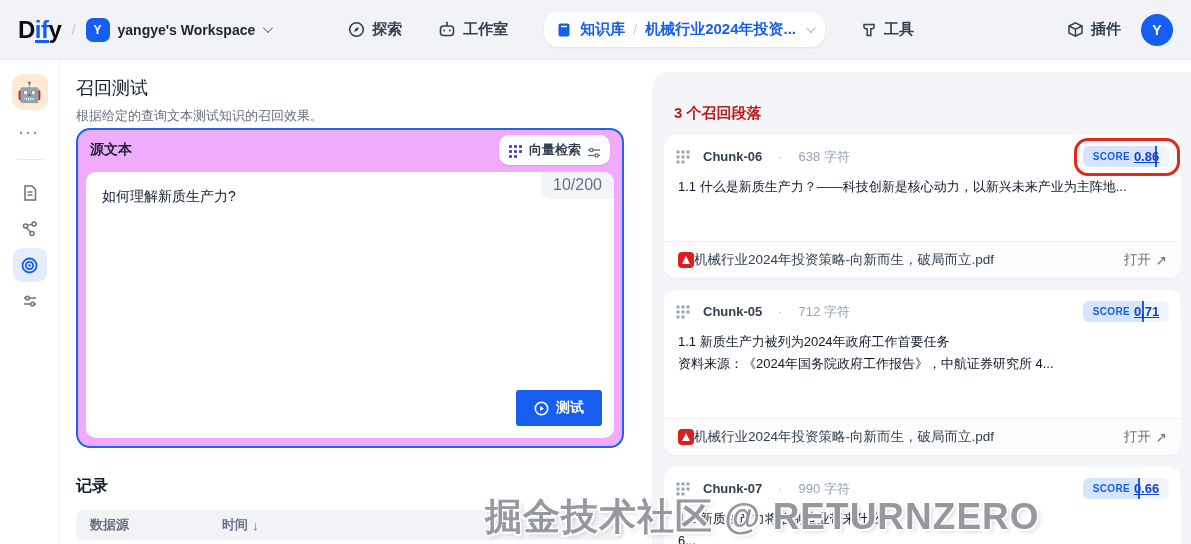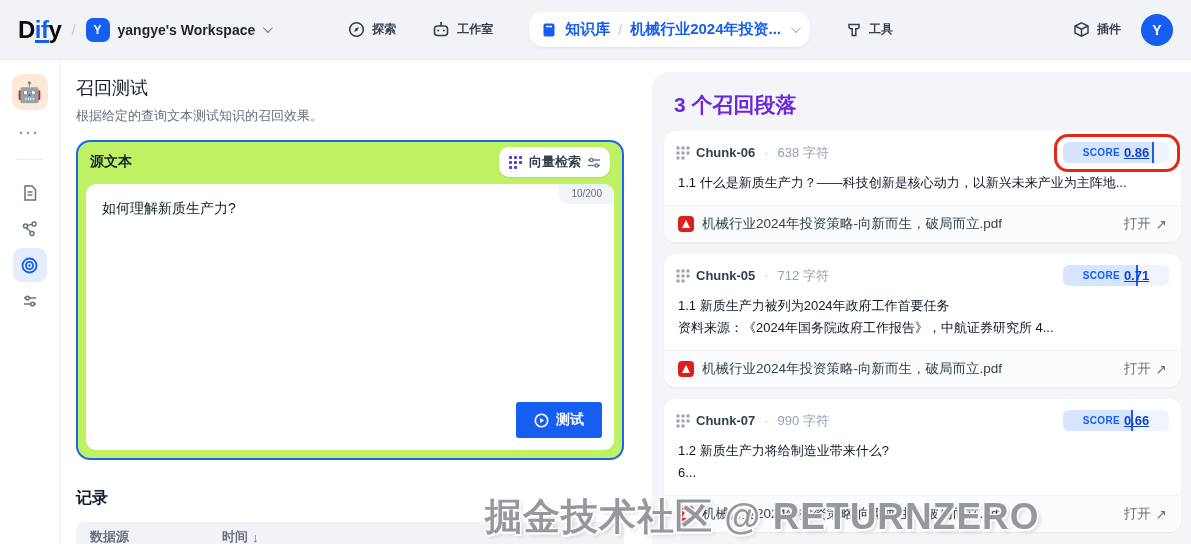--- a/index.html
+++ b/index.html
@@ -18,21 +18,21 @@
   .logo .lg-dark{ color:#0C0C0C; }
   .logo .lg-blue{ color:#155EEF; border-bottom:3px solid #155EEF; line-height:.9;}
   .nav-slash{ color:#C6CCD6; font-size:15px; margin:0 10px; }
   .ws{ display:flex; align-items:center; gap:8px; cursor:pointer; }
   .ws-avatar{ width:24px; height:24px; border-radius:7px; background:#155EEF; color:#fff;
     font-size:12px; font-weight:700; display:flex; align-items:center; justify-content:center; }
   .ws-name{ font-size:14px; font-weight:600; color:#1D2430; }
   .chev{ width:7px; height:7px; border-right:1.7px solid #667085; border-bottom:1.7px solid #667085;
     transform:rotate(45deg) translateY(-2px); display:inline-block; }
   .nav-center{ display:flex; align-items:center; gap:36px; margin-left:78px; }
-  .nav-item{ display:flex; align-items:center; gap:7px; font-size:12px; font-weight:600; color:#34404F; cursor:pointer; }
+  .nav-item{ display:flex; align-items:center; gap:7px; font-size:15px; font-weight:600; color:#34404F; cursor:pointer; }
   .nav-item svg{ display:block; }
   .nav-pill{
     display:flex; align-items:center; gap:8px; background:#ffffff; border-radius:14px;
     padding:8px 12px; box-shadow:0 1px 2px rgba(16,24,40,.08); cursor:pointer;
   }
   .nav-pill .pill-label{ color:#155EEF; font-size:15px; font-weight:700; }
   .nav-pill .pill-slash{ color:#C6CCD6; font-size:14px; }
   .nav-pill .pill-chev{ border-color:#AAB2BF; margin-left:2px; }
   .nav-right{ margin-left:auto; display:flex; align-items:center; gap:20px; }
   .user-avatar{ width:32px; height:32px; border-radius:50%; background:#155EEF; color:#fff;
@@ -47,65 +47,65 @@
   .rail-more{ color:#8A94A6; font-size:15px; font-weight:800; letter-spacing:2px; margin-top:14px; cursor:pointer;}
   .rail-div{ width:26px; height:1px; background:#E7EAEF; margin:18px 0 16px; }
   .rail-btn{ width:34px; height:34px; border-radius:9px; display:flex; align-items:center; justify-content:center;
     margin-bottom:2px; cursor:pointer; }
   .rail-btn.active{ background:#E4ECFE; }
   
   .main{ position:absolute; top:60px; left:60px; width:592px; height:484px; padding:16px 0 0 16px; background:#fff;}
   .page-title{ font-size:18px; font-weight:400; color:#111B2B; }
   .page-sub{ font-size:13px; color:#68707F; margin-top:7px; }
   .source-card{
-    margin-top:15px; width:548px; height:320px; border:2px solid #1C64F2; border-radius:14px;
-    background:#bef264; position:relative;
+    margin-top:3px; width:548px; height:320px; border:2px solid #1C64F2; border-radius:14px;
+    background:#f0abfc; position:relative;
   }
   .sc-header{ height:40px; display:flex; align-items:center; justify-content:space-between; padding:0 12px; }
   .sc-title{ font-size:14px; font-weight:700; color:#1D2430; }
-  .method-pill{ display:flex; align-items:center; gap:6px; background:#fff; border-radius:10px;
+  .method-pill{ display:flex; align-items:flex-end; gap:6px; background:#fff; border-radius:10px;
     padding:6px 9px; box-shadow:0 1px 2px rgba(16,24,40,.1); cursor:pointer; }
   .method-pill span{ font-size:13px; font-weight:700; color:#34404F; }
   .sc-body{ position:absolute; left:8px; right:8px; top:42px; bottom:8px; background:#fff; border-radius:10px; }
-  .counter{ position:absolute; top:0; right:0; background:#F2F4F7; color:#68707F; font-size:10px;
+  .counter{ position:absolute; top:0; right:0; background:#F2F4F7; color:#68707F; font-size:16px;
     padding:4px 12px 5px; border-radius:0 10px 0 10px; }
   .query-text{ padding:16px 16px 0; font-size:14px; color:#111B2B; width:440px; }
   .test-btn{
     position:absolute; right:12px; bottom:12px; background:#155EEF; color:#fff; border:none;
     border-radius:3px; padding:9px 18px; font-size:14px; font-weight:700; display:flex; align-items:center; gap:7px;
     cursor:pointer; font-family:inherit;
   }
   .records{ margin-top:28px; }
   .records-title{ font-size:16px; font-weight:800; color:#111B2B; }
   .rec-head{ margin-top:13px; width:548px; height:30px; background:#F1F3F6; border-radius:8px;
     display:flex; align-items:center; padding:0 14px; font-size:13px; font-weight:600; color:#68707F; }
   .rec-col1{ width:228px; } .rec-col2{ width:132px; }
   .rec-col3{ display:flex; align-items:center; gap:4px; cursor:pointer;}
   
   .panel{
     position:absolute; left:652px; top:72px; width:539px; height:472px;
     background:#F3F5F9; border-radius:16px 0 0 0; padding:16px 10px 0 12px;
   }
-  .panel-title{ font-size:21px; font-weight:800; color:#6d28d9; margin:3px 0 0 10px; }
+  .panel-title{ font-size:15px; font-weight:800; color:#b91c1c; margin:16px 0 0 10px; }
   .chunk-card{ margin-top:12px; background:#fff; border-radius:12px; box-shadow:0 1px 2px rgba(16,24,40,.05); }
-  .chunk-head{ display:flex; align-items:center; gap:6px; padding:11px 12px 0; }
+  .chunk-head{ display:flex; align-items:center; gap:13px; padding:11px 12px 0; }
   .chunk-id{ font-size:13px; font-weight:600; color:#34404F; }
   .chunk-dot{ color:#B7BECB; font-size:13px; margin:0 3px; }
   .chunk-chars{ font-size:13px; color:#98A2B3; }
   .score-wrap{ margin-left:auto; position:relative; }
-  .score-badge{ position:relative; width:106px; height:21px; border-radius:6px; background:#EFF4FF;
+  .score-badge{ position:relative; width:86px; height:21px; border-radius:6px; background:#EFF4FF;
     overflow:hidden; display:flex; align-items:center; justify-content:center; gap:4px; }
   .score-fill{ position:absolute; left:0; top:0; bottom:0; background:#D7E4FE; border-right:2px solid #155EEF; }
   .score-label{ position:relative; font-size:10px; font-weight:800; color:#155EEF; letter-spacing:.3px; }
   .score-value{ position:relative; font-size:13px; font-weight:800; color:#1141C9;text-decoration:underline; }
   .annotation{ position:absolute; top:-8px; left:-9px; right:-11px; bottom:-9px;
     border:3.5px solid #E52717; border-radius:14px; pointer-events:none; }
   .chunk-text{ padding:9px 14px 12px; font-size:13px; line-height:1.65; color:#101828; white-space:pre-line; }
   .chunk-foot{ border-top:1px solid #F0F1F4; background:#FCFCFD; border-radius:0 0 12px 12px;
-    display:flex; align-items:center; gap:8px; padding:9px 14px; }
+    display:flex; align-items:center; padding:9px 14px;margin-top:32px; }
   .pdf-icon{ width:16px; height:16px; border-radius:4px; background:#DE1F1F; position:relative; flex:none;}
   .pdf-icon:after{ content:""; position:absolute; left:4px; top:4px;
     border-left:4.5px solid transparent; border-right:4.5px solid transparent; border-bottom:8px solid #fff; }
   .file-name{ font-size:13.5px; color:#34404F; }
   .open-link{ margin-left:auto; display:flex; align-items:center; gap:5px; font-size:13.5px; color:#68707F; cursor:pointer;}
   
   .watermark{
     position:absolute; left:485px; top:492px; z-index:60; white-space:nowrap; pointer-events:none;
     font-size:37px; font-weight:700; letter-spacing:1px; color:rgba(134,138,145,.88);
     text-shadow:-1.5px -1.5px 0 rgba(255,255,255,.9), 1.5px -1.5px 0 rgba(255,255,255,.9),

